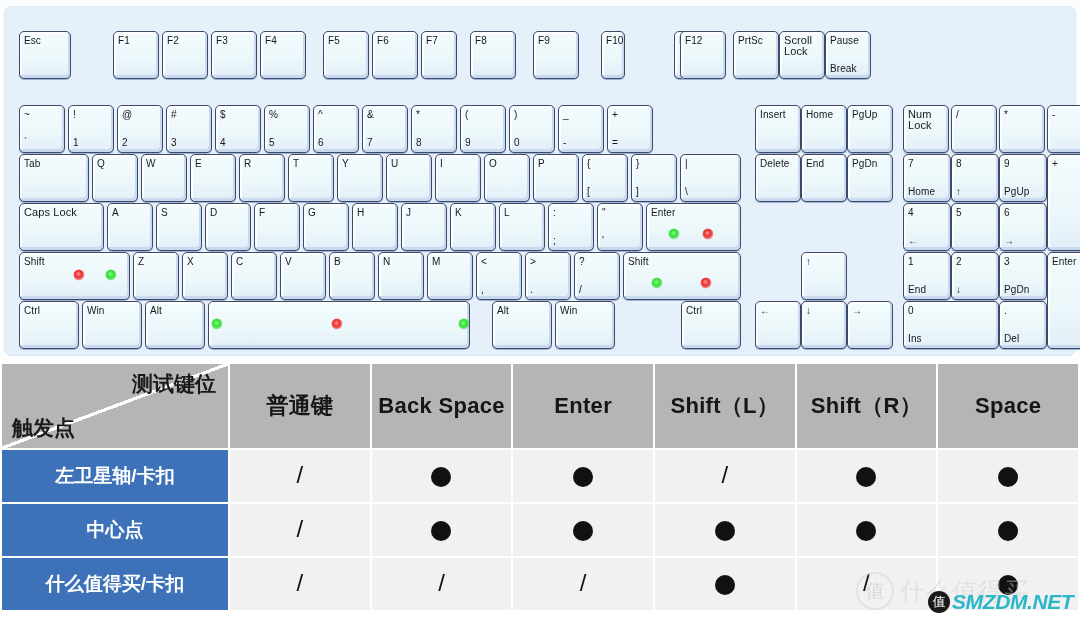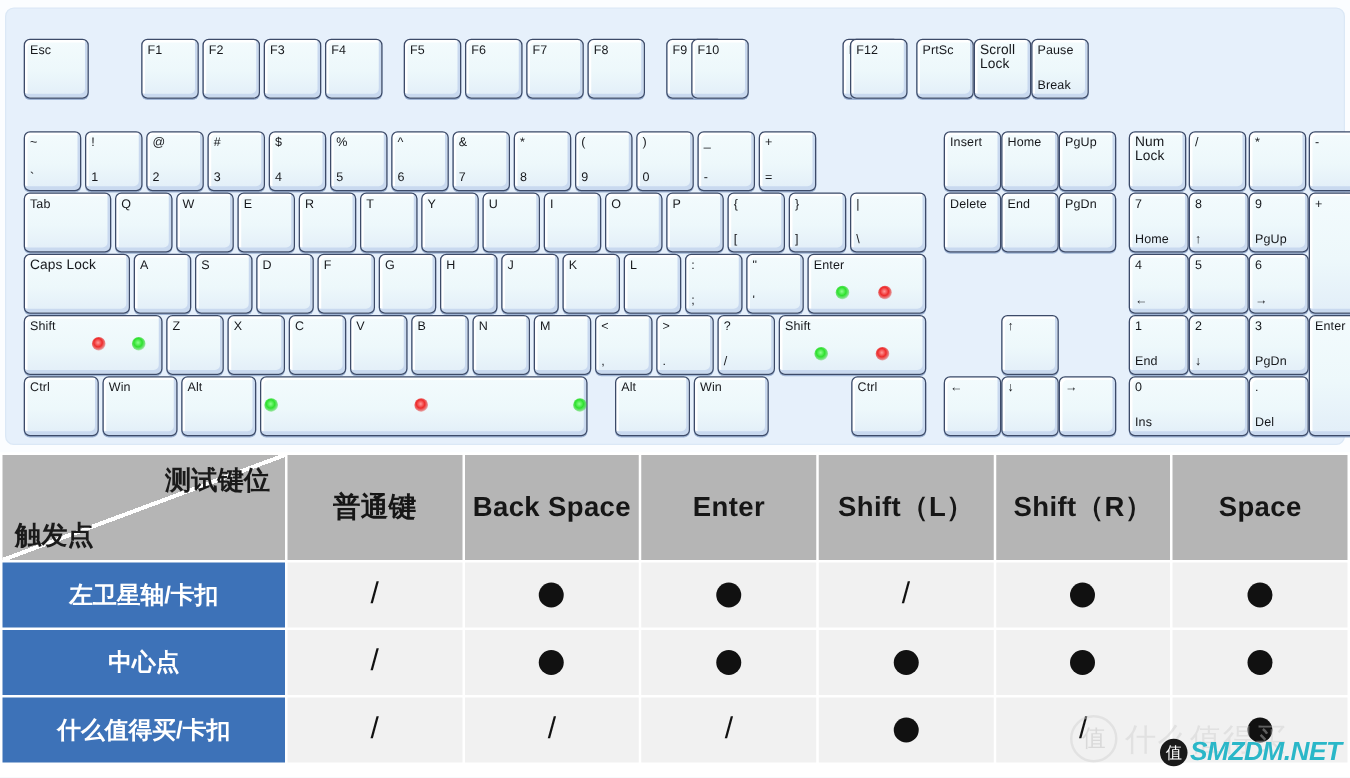--- a/index.html
+++ b/index.html
@@ -205,30 +205,30 @@
       </div>
       <div class="key" style="left: 255px; top: 24px; width: 46px; height: 48px;">
         <span class="legend top">F4</span>
       </div>
       <div class="key" style="left: 318px; top: 24px; width: 46px; height: 48px;">
         <span class="legend top">F5</span>
       </div>
       <div class="key" style="left: 367px; top: 24px; width: 46px; height: 48px;">
         <span class="legend top">F6</span>
       </div>
-      <div class="key" style="left: 416px; top: 24px; width: 46px; height: 48px;">
+      <div class="key" style="left: 416px; top: 24px; width: 36px; height: 48px;">
         <span class="legend top">F7</span>
       </div>
       <div class="key" style="left: 465px; top: 24px; width: 46px; height: 48px;">
         <span class="legend top">F8</span>
       </div>
       <div class="key" style="left: 528px; top: 24px; width: 46px; height: 48px;">
         <span class="legend top">F9</span>
       </div>
-      <div class="key" style="left: 548px; top: 24px; width: 46px; height: 48px;">
+      <div class="key" style="left: 596px; top: 24px; width: 24px; height: 48px;">
         <span class="legend top">F10</span>
       </div>
       <div class="key" style="left: 626px; top: 24px; width: 46px; height: 48px; margin-left: 43px;">
         <span class="legend top">F11</span>
       </div>
       <div class="key" style="left: 675px; top: 24px; width: 46px; height: 48px;">
         <span class="legend top">F12</span>
       </div>
       <div class="key" style="left: 728px; top: 24px; width: 46px; height: 48px;">
         <span class="legend top">PrtSc</span>

